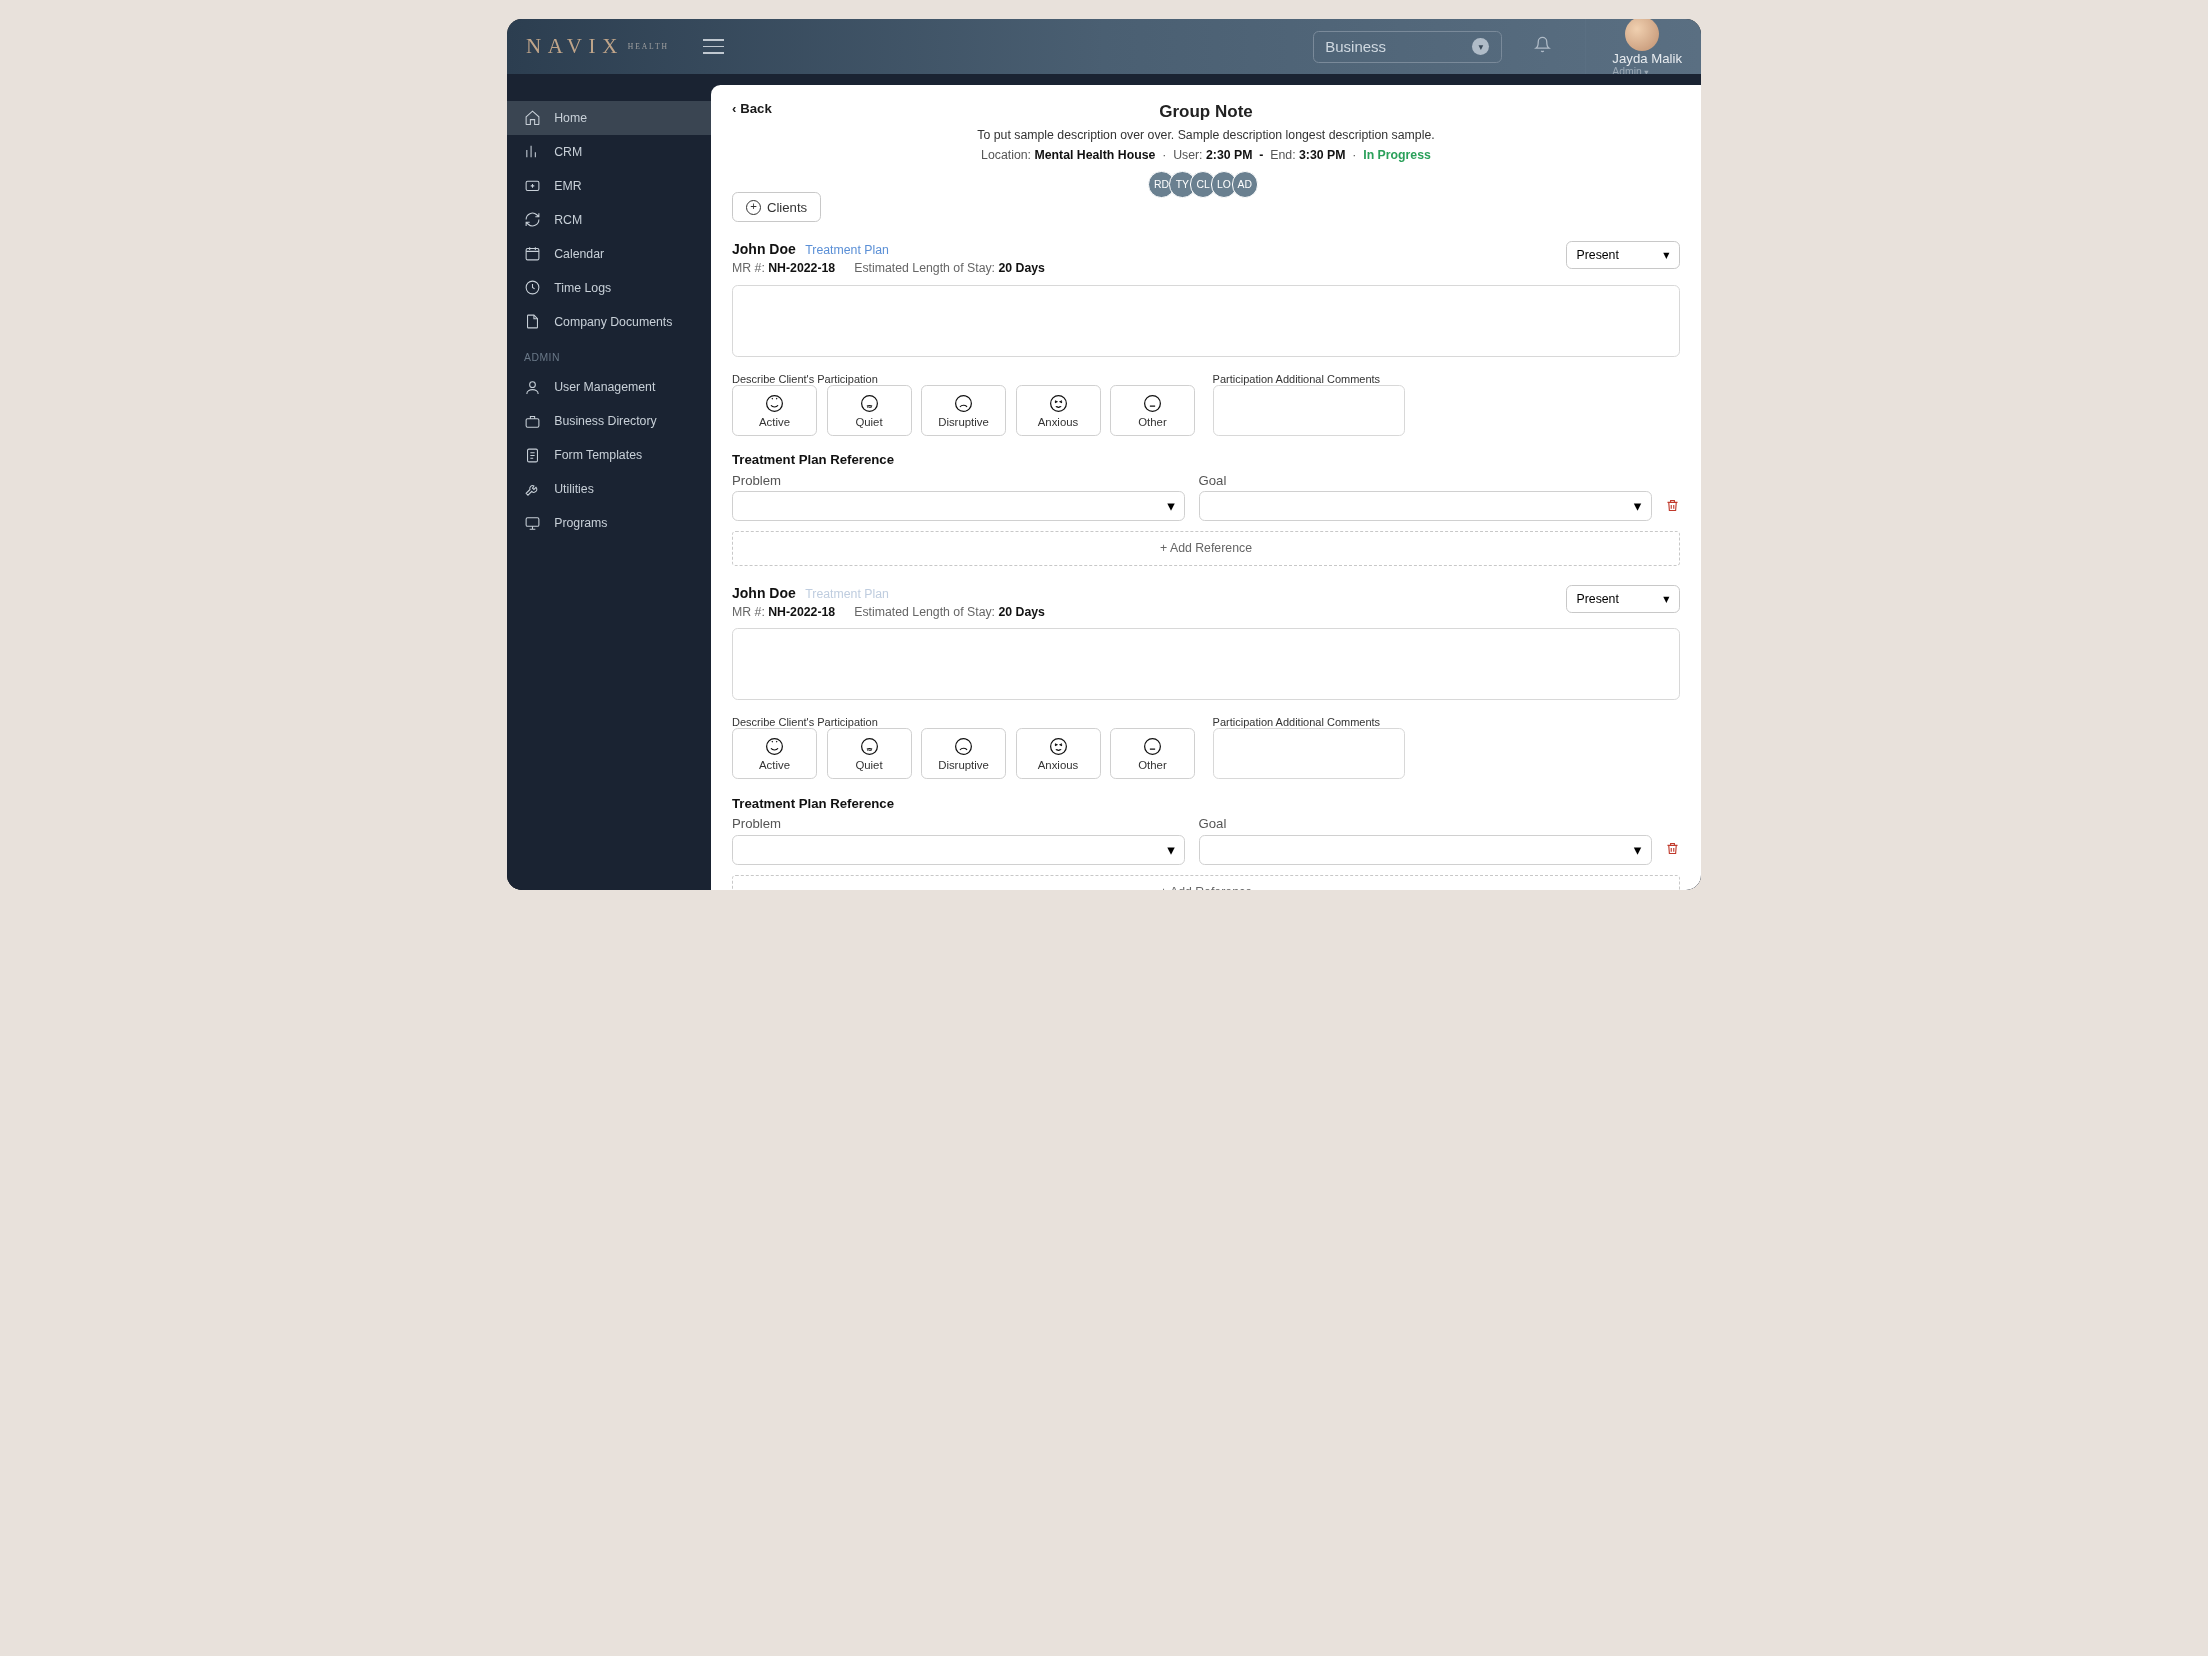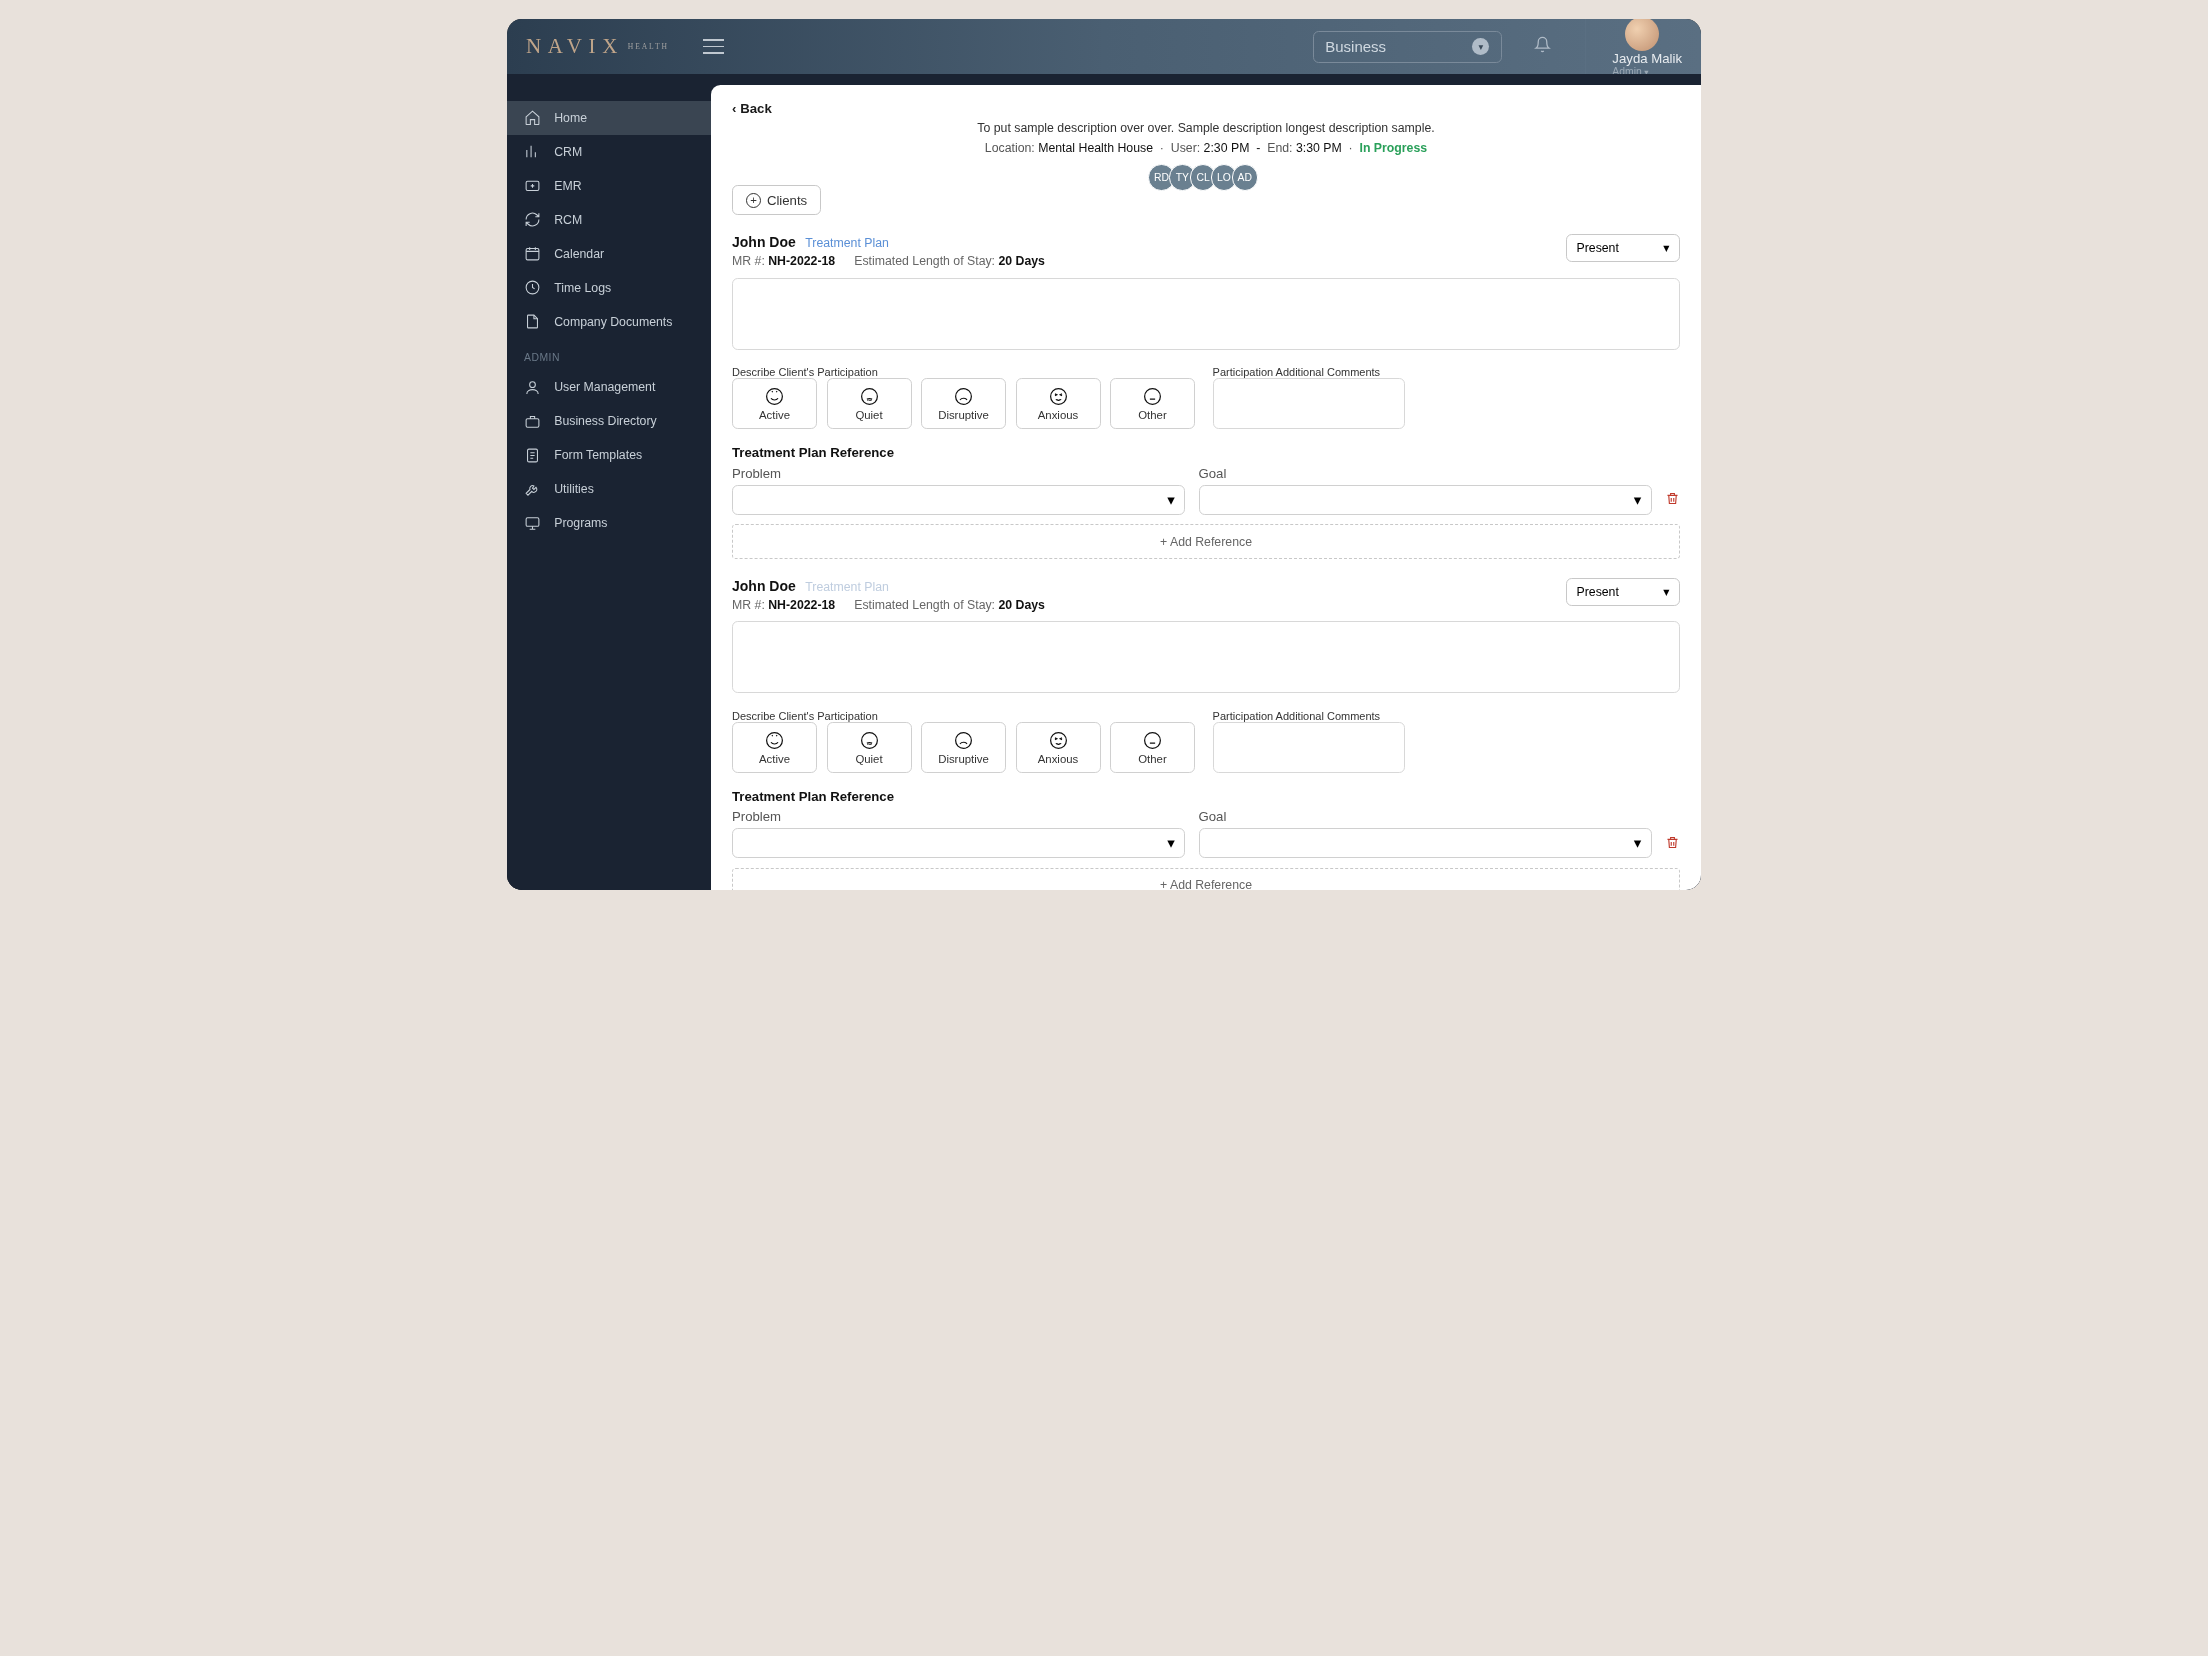--- a/index.html
+++ b/index.html
@@ -101,21 +101,21 @@
   overflow-y:auto;
   padding: 13.2px 21px 28px;
 }
 .back-link {
   color:#1a1a1a; font-size:13.2px; font-weight:600; cursor:pointer;
   display:inline-flex; align-items:center; gap:3.8px;
 }
 .page-title { text-align:center; font-size:17px; font-weight:700; color:#222; margin-top:-13.2px;}
 .page-desc { text-align:center; font-size:12.3px; color:#333; margin-top:5.7px;}
 .page-meta { text-align:center; font-size:12.3px; color:#555; margin-top:5.7px; }
-.page-meta strong { color:#111; font-weight:400; }
+.page-meta strong { color:#111; font-weight:700; }
 .in-progress { color:#2aa05a; font-weight:600; }
 .avatar-row { display:flex; justify-content:center; margin-top:9.5px; }
 .av-chip {
   width:26.5px; height:26.5px; border-radius:50%; background:#6a8090;
   color:#fff; font-size:10.4px; display:flex; align-items:center; justify-content:center;
   margin-left:-5.7px; border:0.9px solid #fff;
 }
 .clients-btn {
   display:inline-flex; align-items:center; gap:5.7px;
   border:0.9px solid #c8c8c8; border-radius:5.7px;
@@ -310,20 +310,21 @@
           </span>
         <span>Programs</span>
       </div>
     </div>
 
     <div class="main">
       <div class="back-link">
         <span>‹</span>
         <span>Back</span>
       </div>
+      <div class="page-title">Group Note</div>
       <div class="page-desc">To put sample description over over. Sample description longest description sample.</div>
       <div class="page-meta">
         <span>Location:</span>
         <strong>Mental Health House</strong>
         &nbsp;·&nbsp;
         <span>User:</span>
         <strong>2:30 PM</strong>
         &nbsp;<strong>-</strong>&nbsp;
         <span>End:</span>
         <strong>3:30 PM</strong>

